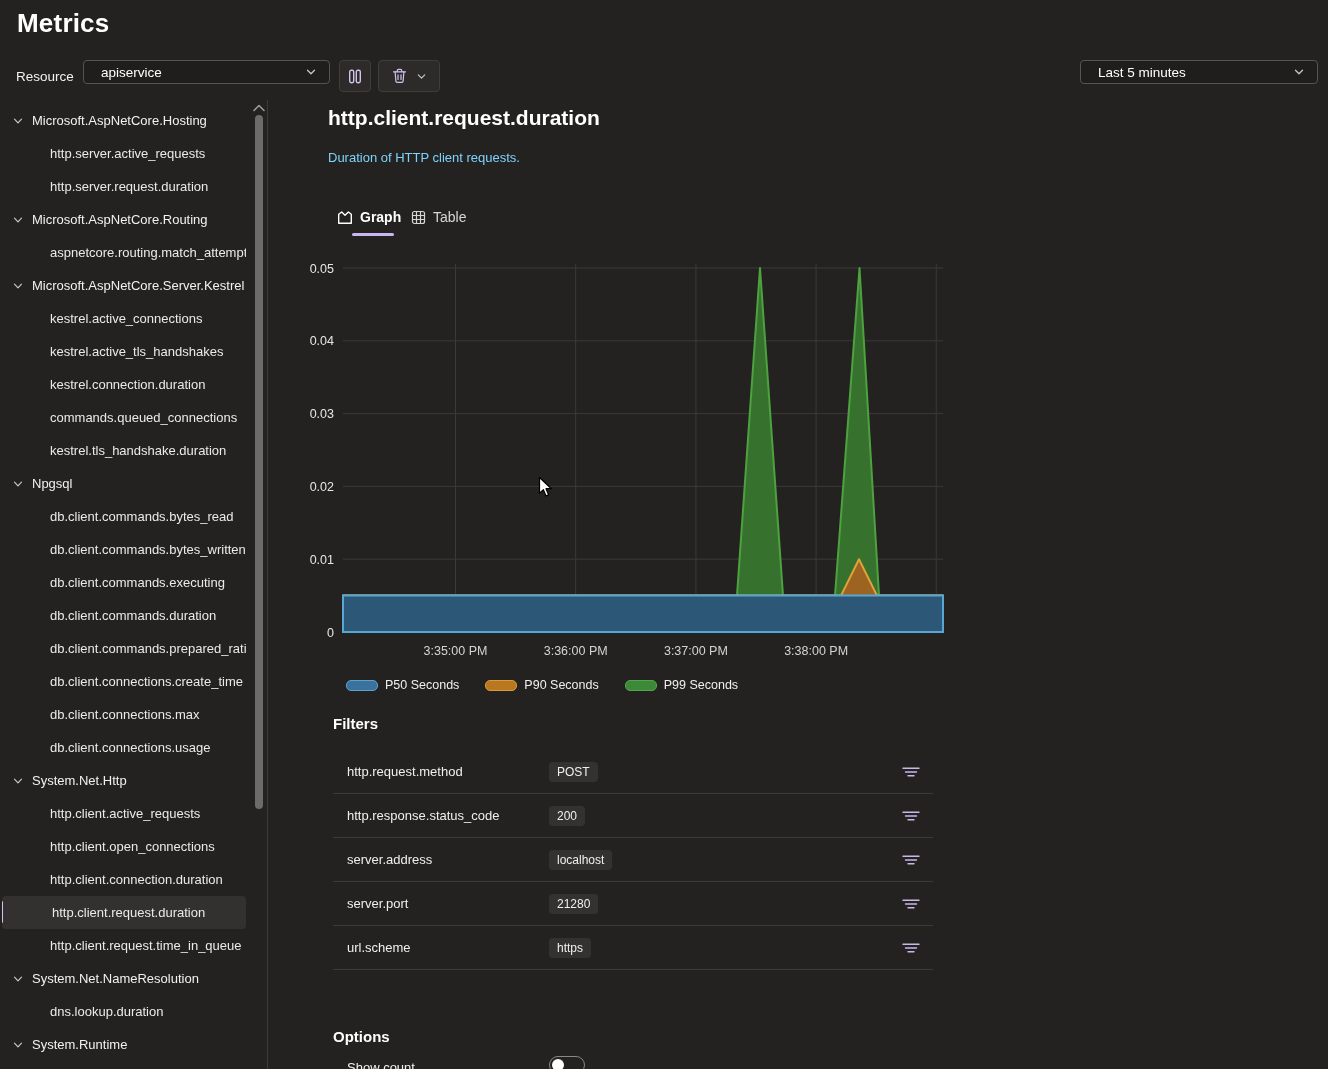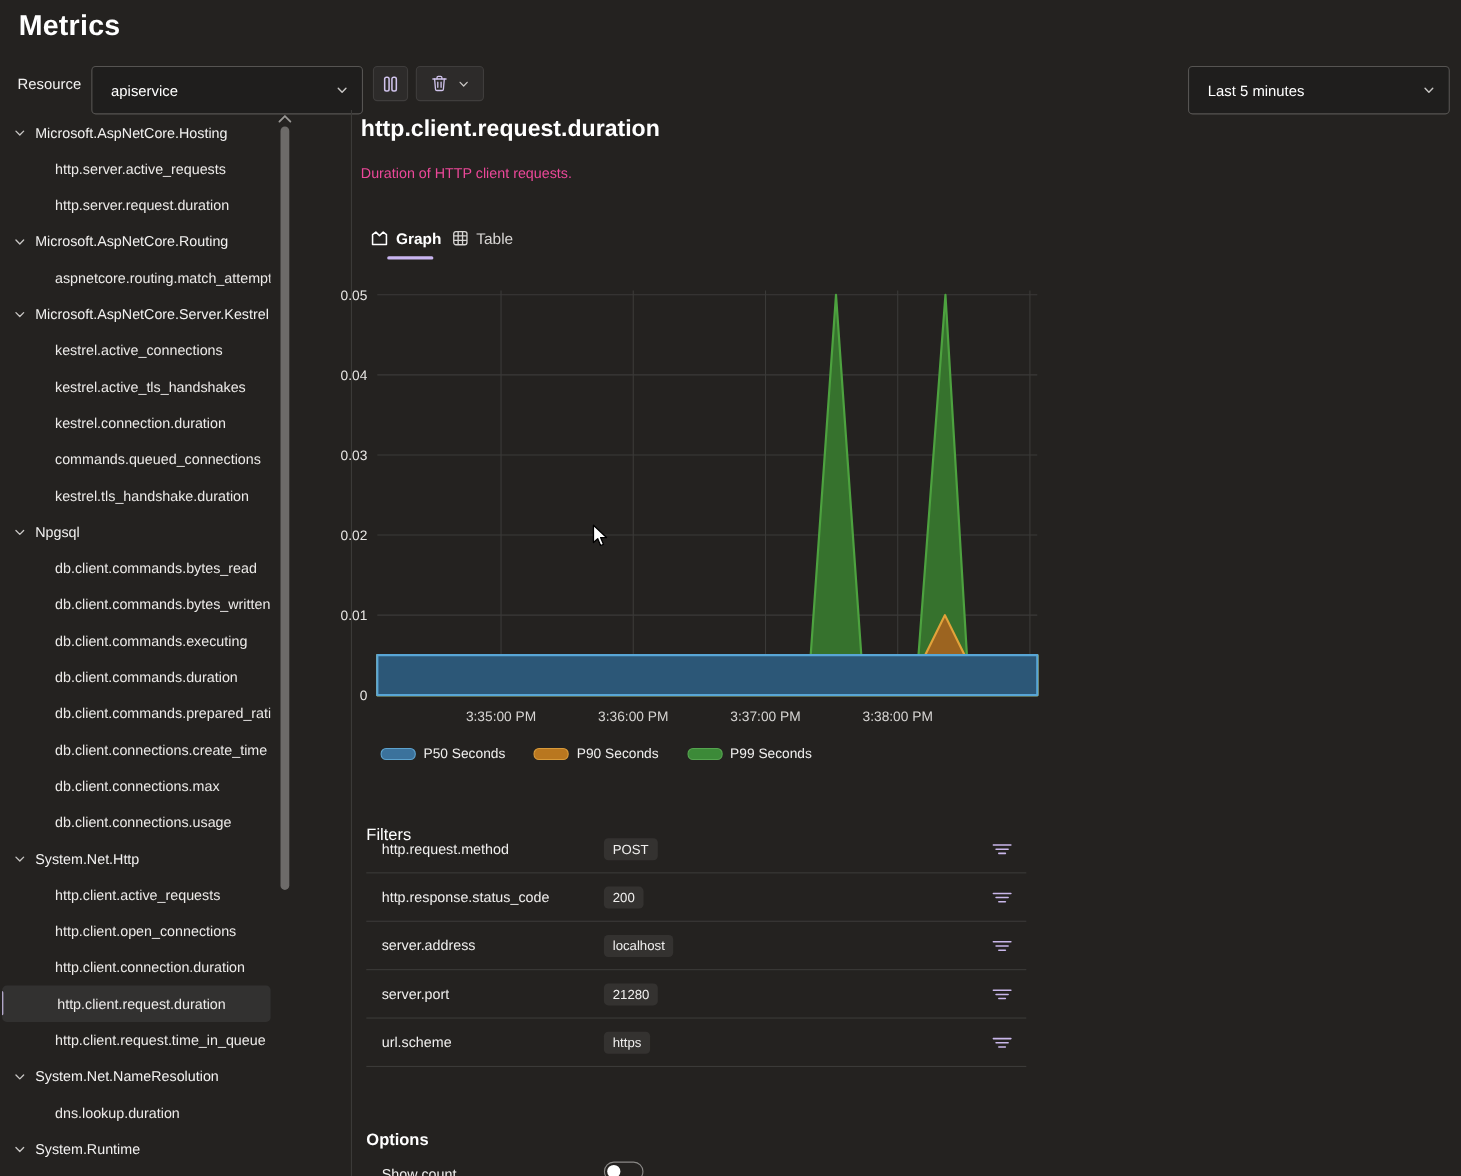--- a/index.html
+++ b/index.html
@@ -9,68 +9,68 @@
     background: #242220;
     color: #f0efee;
     font-family: "Liberation Sans", sans-serif;
   }
   .abs { position: absolute; }
 
   
   #page-title { left: 17px; top: 8px; font-size: 26px; font-weight: 700; color: #ffffff; letter-spacing: .2px; }
   #resource-label { left: 16px; top: 69px; font-size: 13.5px; color: #f2f1f0; }
   .select {
-    height: 44px; background: #1f1e1d; border: 1px solid #565452; border-radius: 4px;
+    height: 24px; background: #1f1e1d; border: 1px solid #565452; border-radius: 4px;
     display: flex; align-items: center; justify-content: space-between;
     padding: 0 12px 0 17px; font-size: 13.5px; color: #ffffff; cursor: pointer;
   }
   #resource-select { left: 83px; top: 60px; width: 247px; }
   #time-select { left: 1080px; top: 60px; width: 238px; }
   .chev { color: #c8c6c4; display: flex; }
   .toolbar-btn {
     height: 32px; background: #2d2b2a; border: 1px solid #3f3d3c; border-radius: 4px;
     display: flex; align-items: center; justify-content: center; gap: 9px;
     color: #d0c3ec; cursor: pointer;
   }
   #pause-button { left: 339px; top: 60px; width: 32px; }
   #remove-split-button { left: 378px; top: 60px; width: 62px; }
 
   
-  #sidebar { left: 0; top: 100px; width: 320px; height: 969px; border-right: 1px solid #3b3a38; }
+  #sidebar { left: 0; top: 100px; width: 268px; height: 969px; border-right: 1px solid #3b3a38; }
   #sidebar-list { position: absolute; left: 0; top: 4px; width: 268px; }
   .sb-row {
     height: 33px; display: flex; align-items: center; margin-right: 22px;
     white-space: nowrap; overflow: hidden; cursor: pointer; position: relative;
     font-size: 13px; color: #eceae8;
   }
   .sb-row.group { padding-left: 12px; color: #f2f1f0; }
   .sb-row.group .gchev { width: 12px; margin-right: 8px; color: #c8c6c4; flex: none; display: flex; }
   .sb-row.item { padding-left: 50px; }
   .sb-row.selected { background: #323130; border-radius: 4px; margin-left: 2px; padding-left: 50px; }
   .sel-ind { position: absolute; left: -2px; top: 5px; width: 3px; height: 22px; border-radius: 2px; background: #d3c5f0; }
   #sb-scroll-up { left: 252px; top: 103px; color: #9a9896; }
   #sb-thumb { left: 255px; top: 115px; width: 8px; height: 694px; background: #6d6b69; border-radius: 4px; cursor: pointer; }
 
   
   #metric-title { left: 328px; top: 106px; font-size: 21px; font-weight: 700; color: #ffffff; }
-  #metric-desc  { left: 328px; top: 150px; font-size: 13px; color: #ec4899; }
-
-  .tab { position: absolute; top: 209px; display: flex; align-items: flex-start; gap: 7px; cursor: pointer; font-size: 14px; }
+  #metric-desc  { left: 328px; top: 150px; font-size: 13px; color: #7dd3fc; }
+
+  .tab { position: absolute; top: 209px; display: flex; align-items: center; gap: 7px; cursor: pointer; font-size: 14px; }
   #tab-graph { left: 337px; color: #ffffff; font-weight: 700; }
   #tab-table { left: 411px; color: #d8d6d4; }
   #tab-underline { left: 352px; top: 233px; width: 42px; height: 3px; border-radius: 2px; background: #c9b5f0; }
 
   #chart-wrap { left: 300px; top: 250px; width: 660px; height: 420px; }
 
   #legend { left: 346px; top: 678px; display: flex; gap: 26px; align-items: center; }
   .legend-item { display: flex; align-items: center; gap: 7px; cursor: pointer; }
   .legend-swatch { width: 32px; height: 11px; border-radius: 5px; }
   .legend-label { font-size: 12.5px; color: #f0efee; }
 
-  #filters-heading { left: 333px; top: 715px; font-size: 15px; font-weight: 400; color: #ffffff; margin-top: 36px; }
+  #filters-heading { left: 333px; top: 715px; font-size: 15px; font-weight: 700; color: #ffffff; }
   #filters-table { left: 333px; top: 750px; width: 600px; }
   .filter-row {
     display: grid; grid-template-columns: 202px 1fr 44px; align-items: center;
     height: 44px; border-bottom: 1px solid #3b3a38; padding-left: 14px;
   }
   .filter-label { font-size: 13px; color: #f0efee; }
   .badge {
     justify-self: start; background: #343230; border-radius: 4px;
     padding: 3px 8px; font-size: 12px; color: #f0efee;
   }

